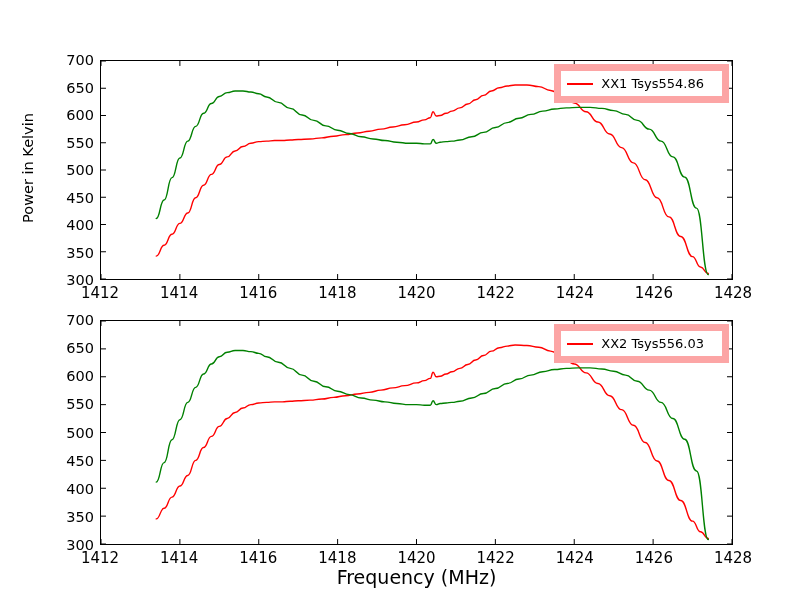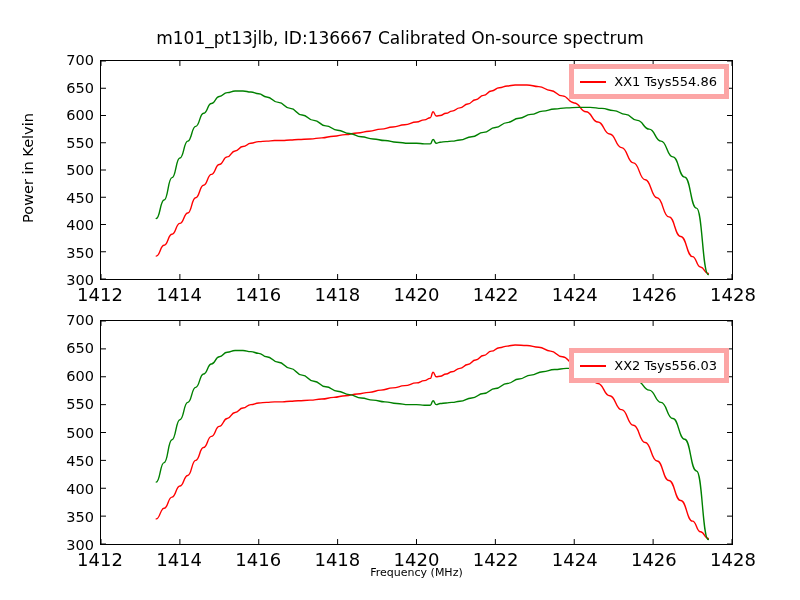--- a/index.html
+++ b/index.html
@@ -59,21 +59,21 @@
   .ytick-col {
     position: absolute;
     width: 42px;
   }
   #ytick-col-top    { left: 52px; top: 60px;  height: 220px; }
   #ytick-col-bottom { left: 52px; top: 320px; height: 225px; }
 
   .xtick-label {
     position: absolute;
     transform: translateX(-50%);
-    font-size: 18px;
+    font-size: 15px;
     color: #000000;
     white-space: nowrap;
   }
   .xtick-row {
     position: absolute;
     left: 100px;
     width: 633px;
     height: 20px;
   }
   #xtick-row-top    { top: 284px; }
@@ -89,34 +89,34 @@
     color: #000000;
     transform: rotate(-90deg);
     white-space: nowrap;
   }
   .xlabel {
     position: absolute;
     left: 100px;
     top: 566px;
     width: 633px;
     text-align: center;
-    font-size: 11px;
+    font-size: 19px;
     color: #000000;
     white-space: nowrap;
   }
 
   .legend {
     position: absolute;
     box-sizing: border-box;
-    border: 5px solid #fca5a5;
-    background: #ffffff;
-    padding: 4px 7px 4px 6px;
+    border: 7px solid #fca5a5;
+    background: #ffffff;
+    padding: 4px 18px 4px 6px;
   }
   #legend-top    { right: 3px; top: 3px; }
-  #legend-bottom { right: 3px; top: 3px; margin-top: 24px; }
+  #legend-bottom { right: 3px; top: 3px; }
   .legend-row {
     display: flex;
     align-items: center;
     height: 17px;
     white-space: nowrap;
   }
   .legend-swatch {
     display: inline-block;
     width: 26px;
     height: 0;
@@ -127,21 +127,20 @@
   .legend-text {
     font-size: 13px;
     color: #000000;
   }
 </style>
 </head>
 <body>
 
 <div id="figure">
 
-  <div class="fig-title">m101_pt13jlb, ID:136667 Calibrated On-source spectrum</div>
 
   <div class="ytick-col" id="ytick-col-top">
       <div class="ytick-label" style="top: 220px;">300</div>
       <div class="ytick-label" style="top: 192.5px;">350</div>
       <div class="ytick-label" style="top: 165px;">400</div>
       <div class="ytick-label" style="top: 137.5px;">450</div>
       <div class="ytick-label" style="top: 110px;">500</div>
       <div class="ytick-label" style="top: 82.5px;">550</div>
       <div class="ytick-label" style="top: 55px;">600</div>
       <div class="ytick-label" style="top: 27.5px;">650</div>

